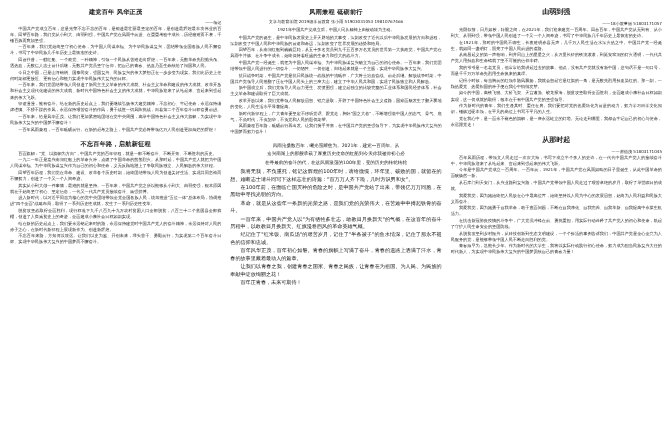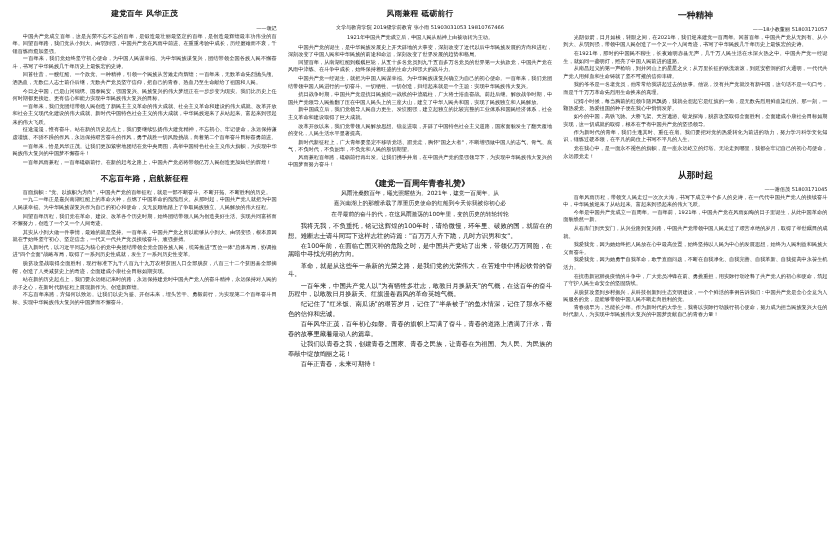--- a/index.html
+++ b/index.html
@@ -149,42 +149,41 @@
         <p>中国共产党一经诞生，就把为中国人民谋幸福、为中华民族谋复兴确立为自己的初心使命。一百年来，我们党团结带领中国人民进行的一切奋斗、一切牺牲、一切创造，归结起来就是一个主题：实现中华民族伟大复兴。</p>
         <p>抗日战争时期，中国共产党是抗日民族统一战线的中流砥柱，广大将士浴血奋战、前赴后继。解放战争时期，中国共产党领导人民推翻了压在中国人民头上的三座大山，建立了中华人民共和国，实现了民族独立和人民解放。</p>
         <p>新中国成立后，我们党领导人民自力更生、发愤图强，建立起独立的比较完整的工业体系和国民经济体系，社会主义革命和建设取得了巨大成就。</p>
         <p>改革开放以来，我们党带领人民解放思想、锐意进取，开辟了中国特色社会主义道路，国家面貌发生了翻天覆地的变化，人民生活水平显著提高。</p>
         <p>新时代新征程上，广大青年要坚定不移听党话、跟党走，胸怀"国之大者"，不断增强做中国人的志气、骨气、底气，不负时代，不负韶华，不负党和人民的殷切期望。</p>
         <p>风雨兼程百年路，砥砺前行再出发。让我们携手并肩，在中国共产党的坚强领导下，为实现中华民族伟大复兴的中国梦而努力奋斗！</p>
       </div>
     </div>
 
     <div class="article">
-      <div class="poem-title">《建党一百周年青春礼赞》</div>
       <div class="poem-sub">风雨沧桑数百年，曦光照耀慈为。2021年，建党一百周年。从</div>
       <div class="poem-sub">嘉兴南湖上的那艘承载了厚重历史使命的红船到今天你我被你初心必</div>
       <div class="poem-sub">在寻最前的奋斗的代，在这风雨激荡的100年里，变的历史的转轮转轮</div>
       <div class="poem-body">
         <p>我将无我，不负重托，铭记这辉煌的100年时，请给微慢，环年里、破败的国，就留在的想。难断志士请斗同写下这样志壮的诗篇："百万万人齐下跪，几时方识男和女"。</p>
         <p>在100年前，在面临亡国灭种的危险之时，是中国共产党站了出来，带领亿万万同胞，在黑暗中寻找光明的方向。</p>
         <p>革命，就是从这些年一条新的光荣之路，是我们党的光荣伟大，在苦难中中搏起铁骨的奋斗。</p>
         <p>一百年来，中国共产党人以"为有牺牲多壮志，敢教日月换新天"的气概，在这百年的奋斗历程中，以敢教日月换新天、红旗漫卷西风的革命英雄气概。</p>
         <p>纪记住了"红米饭、南瓜汤"的艰苦岁月，记住了"半条被子"的鱼水情深，记住了那永不褪色的信仰和忠诚。</p>
         <p>百年风华正茂，百年初心如磐。青春的旗帜上写满了奋斗，青春的道路上洒满了汗水，青春的故事里藏着最动人的篇章。</p>
         <p>让我们以青春之我，创建青春之国家、青春之民族，让青春在为祖国、为人民、为民族的奉献中绽放绚丽之花！</p>
         <p>百年正青春，未来可期待！</p>
       </div>
     </div>
 
   </div>
 
   <div class="col">
 
     <div class="article">
-      <div class="big-title">一种精神</div>
+      <div class="big-title">由弱到强</div>
       <div class="art-byline">——18小教董丽  51803171057</div>
       <div class="art-body">
         <p>光阴似箭，日月如梭，转眼之间，在2021年，我们迎来建党一百周年。回首百年，中国共产党从无到有、从小到大、从弱到强，带领中国人民创造了一个又一个人间奇迹，书写了中华民族几千年历史上最恢宏的史诗。</p>
         <p>在1921年，那时的中国民不聊生，长夜难明赤县无声，几千万人民生活在水深火热之中。中国共产党一经诞生，就如同一盏明灯，照亮了中国人民前进的道路。</p>
         <p>从南昌起义的第一声枪响，到井冈山上的星星之火；从万里长征的铁流滚滚，到延安窑洞的灯火通明，一代代共产党人用鲜血和生命铸就了坚不可摧的信仰丰碑。</p>
         <p>我的爷爷是一名老党员，他常常给我讲起过去的故事。他说，没有共产党就没有新中国，这句话不是一句口号，而是千千万万革命先烈用生命换来的真理。</p>
         <p>记得小时候，每当胸前的红领巾随风飘扬，我就会想起它是红旗的一角，是无数先烈用鲜血染红的。那一刻，一颗热爱党、热爱祖国的种子便在我心中悄悄发芽。</p>
         <p>如今的中国，高铁飞驰、大桥飞架、天宫遨游、蛟龙探海，脱贫攻坚取得全面胜利，全面建成小康社会目标如期实现，这一切成就的取得，根本在于有中国共产党的坚强领导。</p>
         <p>作为新时代的青年，我们生逢其时、重任在肩。我们要把对党的热爱转化为前进的动力，努力学习科学文化知识，锤炼过硬本领，在平凡的岗位上书写不平凡的人生。</p>
         <p>党在我心中，是一面永不褪色的旗帜，是一座永远屹立的灯塔。无论走到哪里，我都会牢记自己的初心与使命，永远跟党走！</p>

